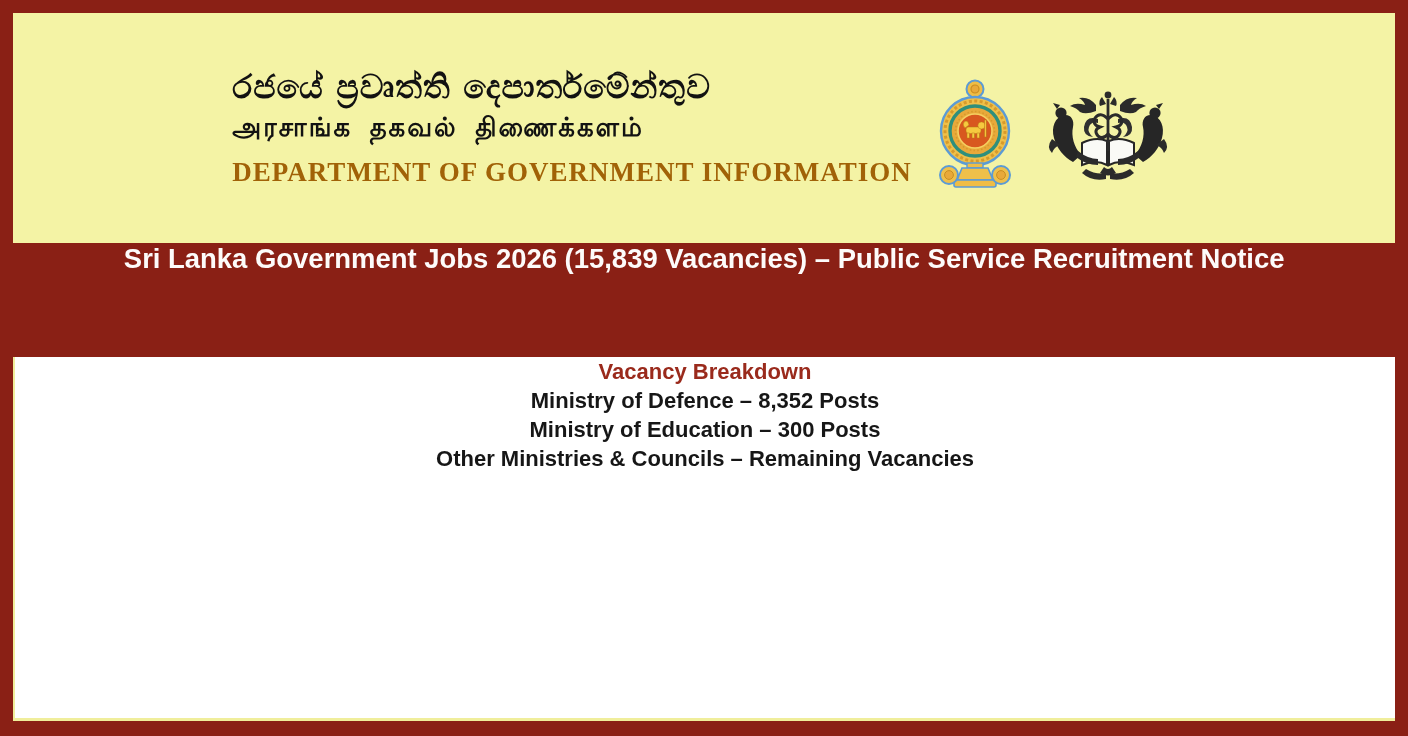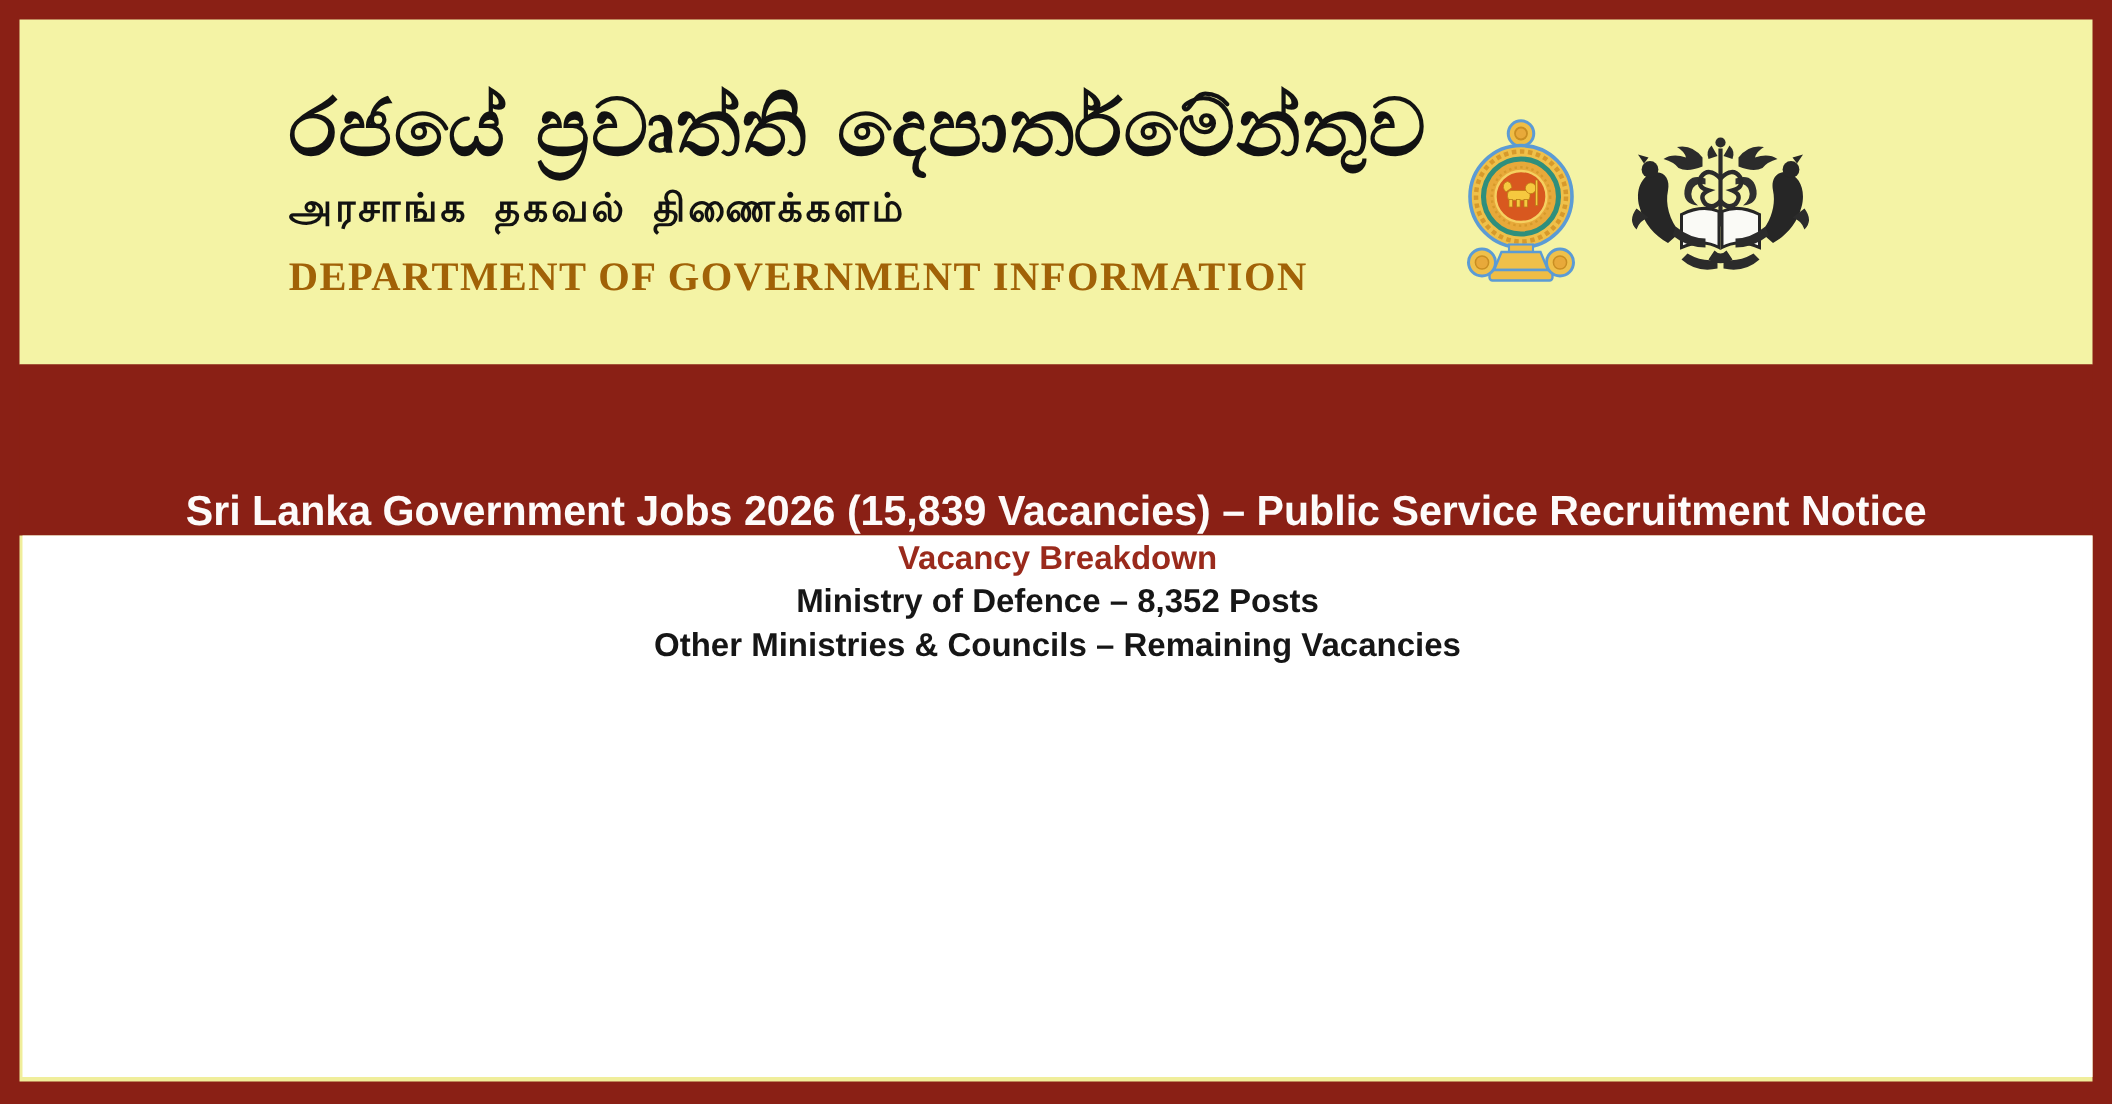--- a/index.html
+++ b/index.html
@@ -30,21 +30,21 @@
   }
   .titles {
     display: flex;
     flex-direction: column;
     align-items: flex-start;
     color: #121212;
   }
   .title-sinhala {
     font-family: "DejaVu Sans", sans-serif;
     font-weight: 700;
-    font-size: 53px;
+    font-size: 33px;
     line-height: 1.15;
     letter-spacing: 1px;
   }
   .title-tamil {
     font-family: Liberation Mono, monospace;
     font-weight: 700;
     font-size: 26px;
     line-height: 1.2;
     margin-top: 8px;
     letter-spacing: 2px;
@@ -65,21 +65,21 @@
     margin-left: 24px;
     margin-top: 16px;
   }
 
   
   .banner {
     height: 114px;
     flex: 0 0 114px;
     background: #8A2015;
     display: flex;
-    align-items: flex-end;
+    align-items: flex-start;
     justify-content: center;
   }
   .banner h1 {
     color: #FDFBFA;
     font-weight: 700;
     font-size: 28px;
     letter-spacing: 0px;
     white-space: nowrap;
     transform: scaleX(0.98);
   }
@@ -193,18 +193,19 @@
 
   <div class="banner">
     <h1>Sri Lanka Government Jobs 2026 (15,839 Vacancies) – Public Service Recruitment Notice</h1>
   </div>
 
   <div class="content-wrap">
     <div class="content">
       <div class="breakdown">
         <div class="breakdown-heading">Vacancy Breakdown</div>
         <div class="breakdown-line">Ministry of Defence – 8,352 Posts</div>
+        <div class="breakdown-line">Ministry of Education – 300 Posts</div>
         <div class="breakdown-line">Other Ministries &amp; Councils – Remaining Vacancies</div>
       </div>
     </div>
   </div>
 
 </div>
 
 </body></html>

